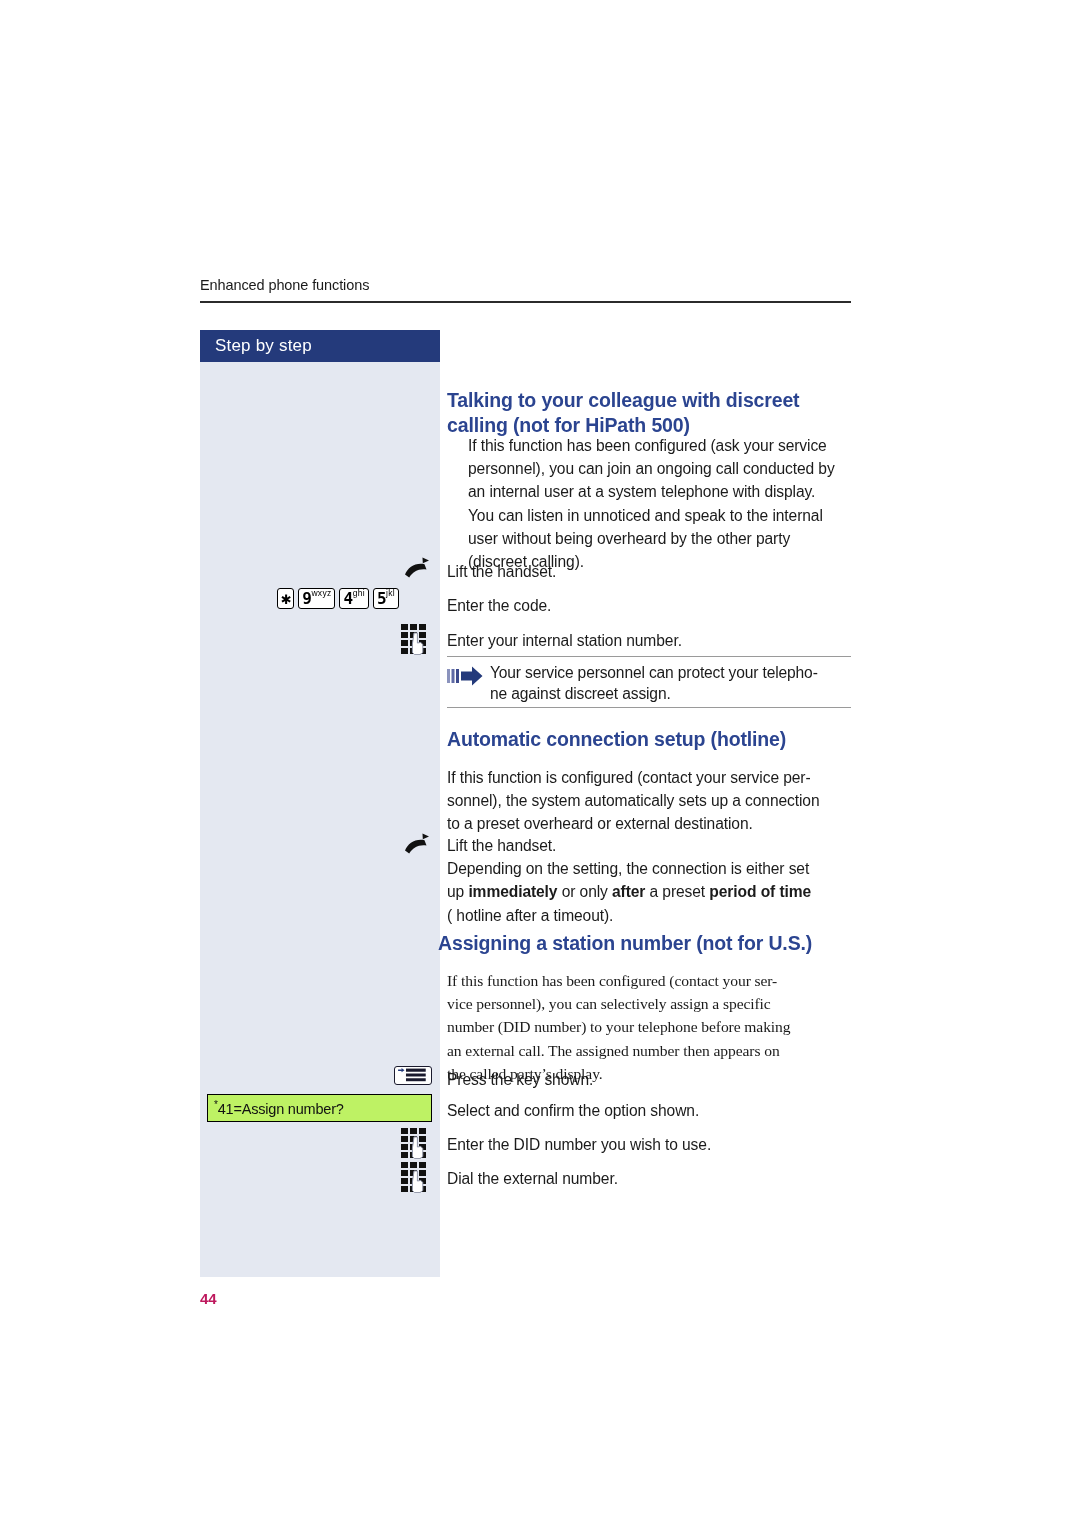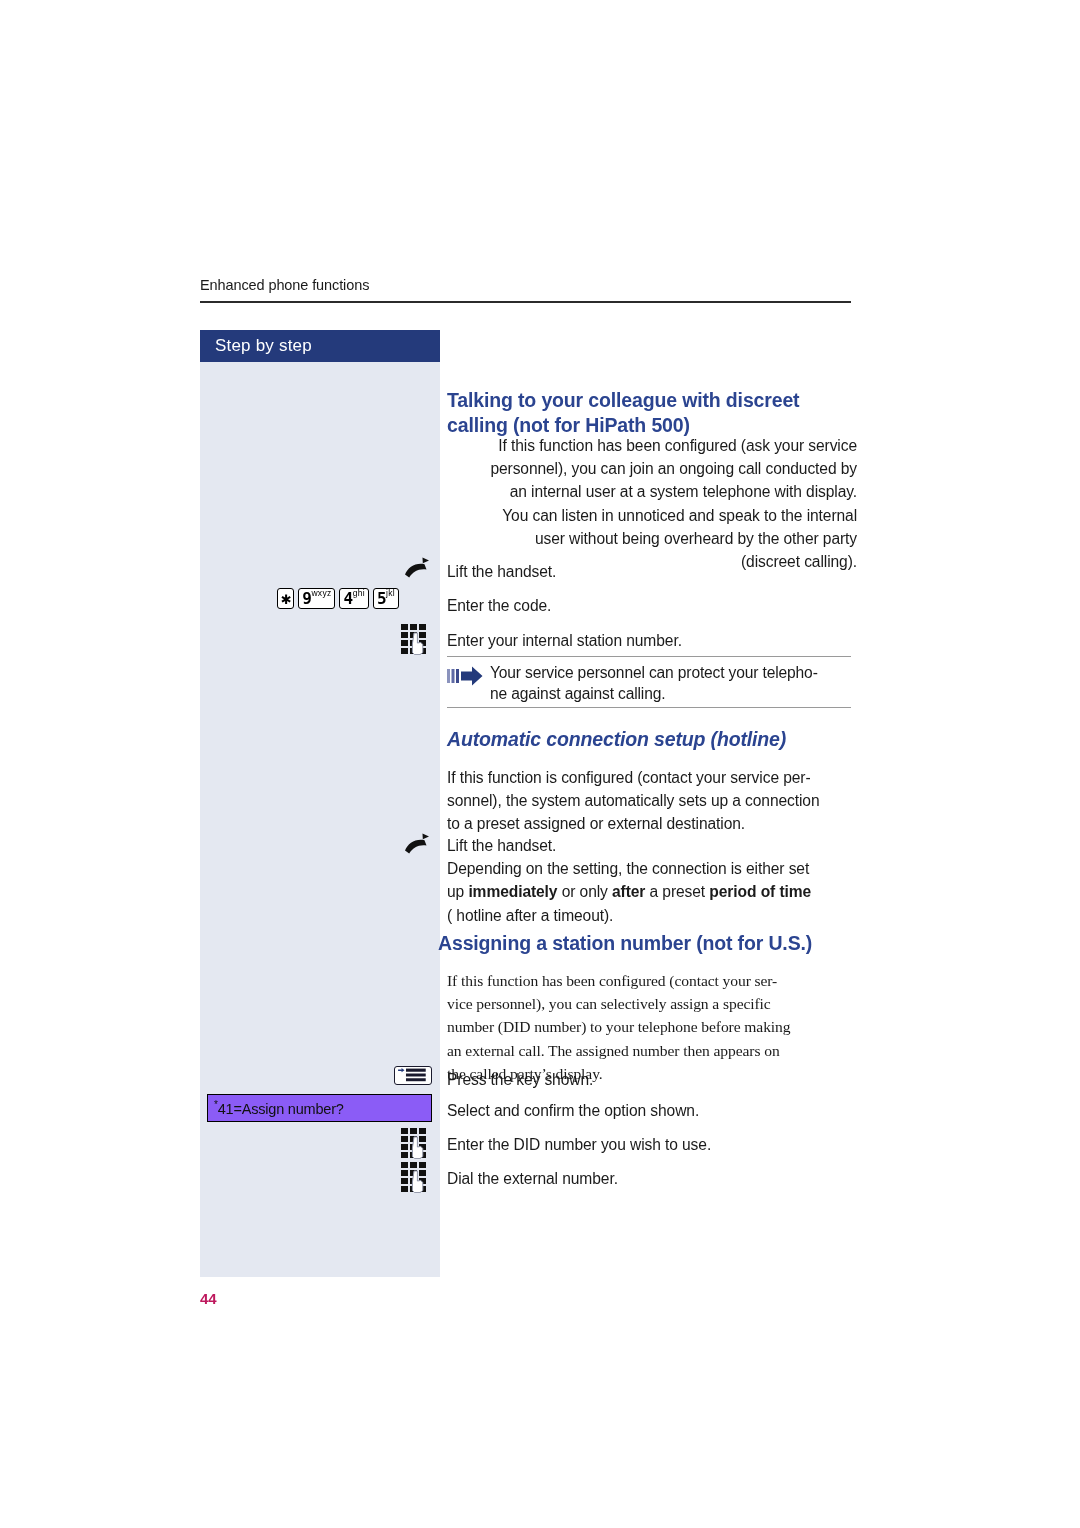--- a/index.html
+++ b/index.html
@@ -176,21 +176,21 @@
   }
 
   
   .display-box {
     position: absolute;
     left: 207px;
     top: 1070px;
     width: 225px;
     height: 28px;
     border: 1.8px solid #000;
-    background: #8b5cf6;
+    background: #bef264;
     box-sizing: border-box;
     display: flex;
     align-items: center;
     padding-left: 6px;
   }
   .display-box .dtxt {
     font-size: 14.5px;
     color: #111;
     letter-spacing: -0.2px;
     white-space: nowrap;
@@ -220,21 +220,21 @@
 
   <div class="sidebar"></div>
   <div class="sidebar-title-bar"></div>
   <div class="sidebar-title">Step by step</div>
 
   <h2 class="sect abs" style="left:447px; top:364px; width:404px;">
     <span>Talking to your colleague with discreet</span><br>
     <span>calling (not for HiPath 500)</span>
   </h2>
 
-  <p class="body abs" style="left:447px; top:410px; width:410px;text-align:right;">
+  <p class="body abs" style="left:468px; top:410px; width:410px;">
     <span>If this function has been configured (ask your service</span><br>
     <span>personnel), you can join an ongoing call conducted by</span><br>
     <span>an internal user at a system telephone with display.</span><br>
     <span>You can listen in unnoticed and speak to the internal</span><br>
     <span>user without being overheard by the other party</span><br>
     <span>(discreet calling).</span>
   </p>
 
   <div class="icon handset" style="left:402px; top:532px;">
     <svg width="34" height="24" viewBox="0 0 34 24">
@@ -289,32 +289,32 @@
   <div class="icon" style="left:447px; top:642px;">
     <svg width="36" height="20" viewBox="0 0 36 20">
       <rect x="0" y="3" width="3" height="14" fill="#8b93bd"></rect>
       <rect x="4.5" y="3" width="3" height="14" fill="#5f6aa5"></rect>
       <rect x="9" y="3" width="3" height="14" fill="#3c4a8c"></rect>
       <path d="M14 5.5 L25 5.5 L25 0.5 L35.5 10 L25 19.5 L25 14.5 L14 14.5 Z" fill="#243a7b"></path>
     </svg>
   </div>
   <div class="note-text">
     <span>Your service personnel can protect your telepho-</span><br>
-    <span>ne against against calling.</span>
+    <span>ne against discreet assign.</span>
   </div>
   <div class="note-rule" style="top:683px;"></div>
 
-  <h2 class="sect abs" style="left:447px; top:703px; width:404px;font-style:italic;">
+  <h2 class="sect abs" style="left:447px; top:703px; width:404px;">
     <span>Automatic connection setup (hotline)</span>
   </h2>
 
   <p class="body abs" style="left:447px; top:742px; width:410px;">
     <span>If this function is configured (contact your service per-</span><br>
     <span>sonnel), the system automatically sets up a connection</span><br>
-    <span>to a preset assigned or external destination.</span>
+    <span>to a preset overheard or external destination.</span>
   </p>
 
   <div class="icon handset" style="left:402px; top:808px;">
     <svg width="34" height="24" viewBox="0 0 34 24">
       <path d="M20.5 1.5 L27 4.5 L20.8 7.2 Z" fill="#111"></path>
       <path d="M3 18.5 C6 11.5, 13 6.5, 22.5 8.2 L24.5 13.5 C17 12.2, 10.5 15.8, 7.2 21.5 Z" fill="#111"></path>
     </svg>
   </div>
 
   <p class="body abs" style="left:447px; top:810px; width:410px;">

